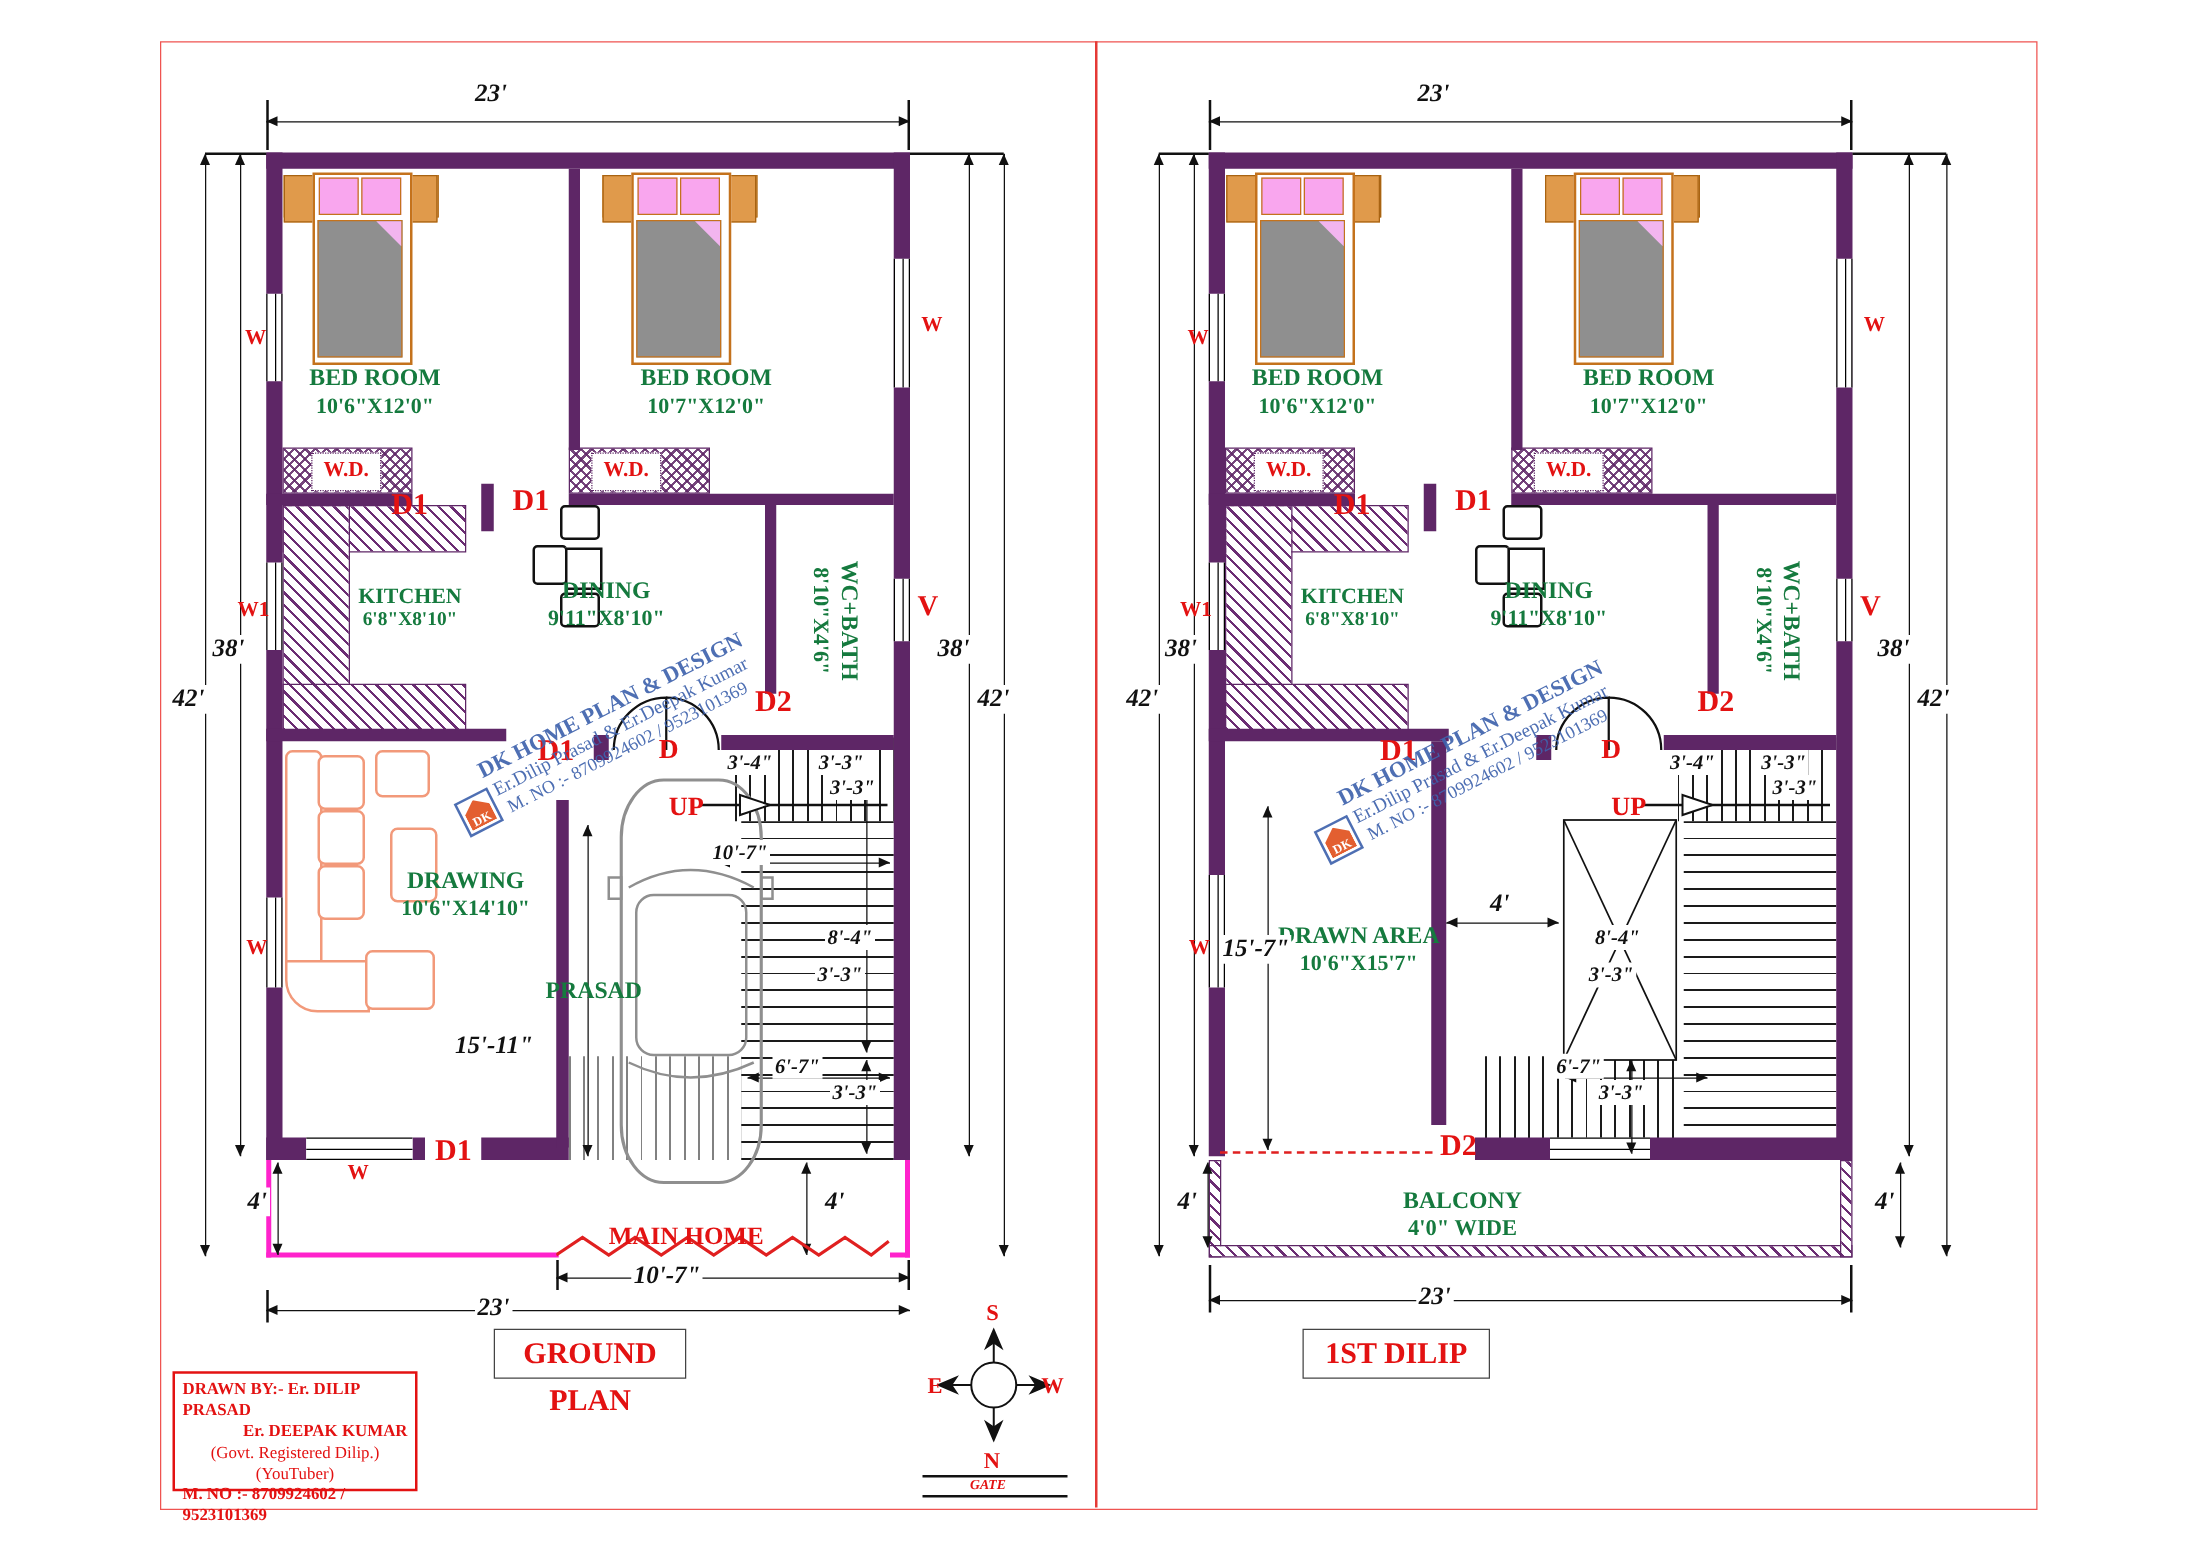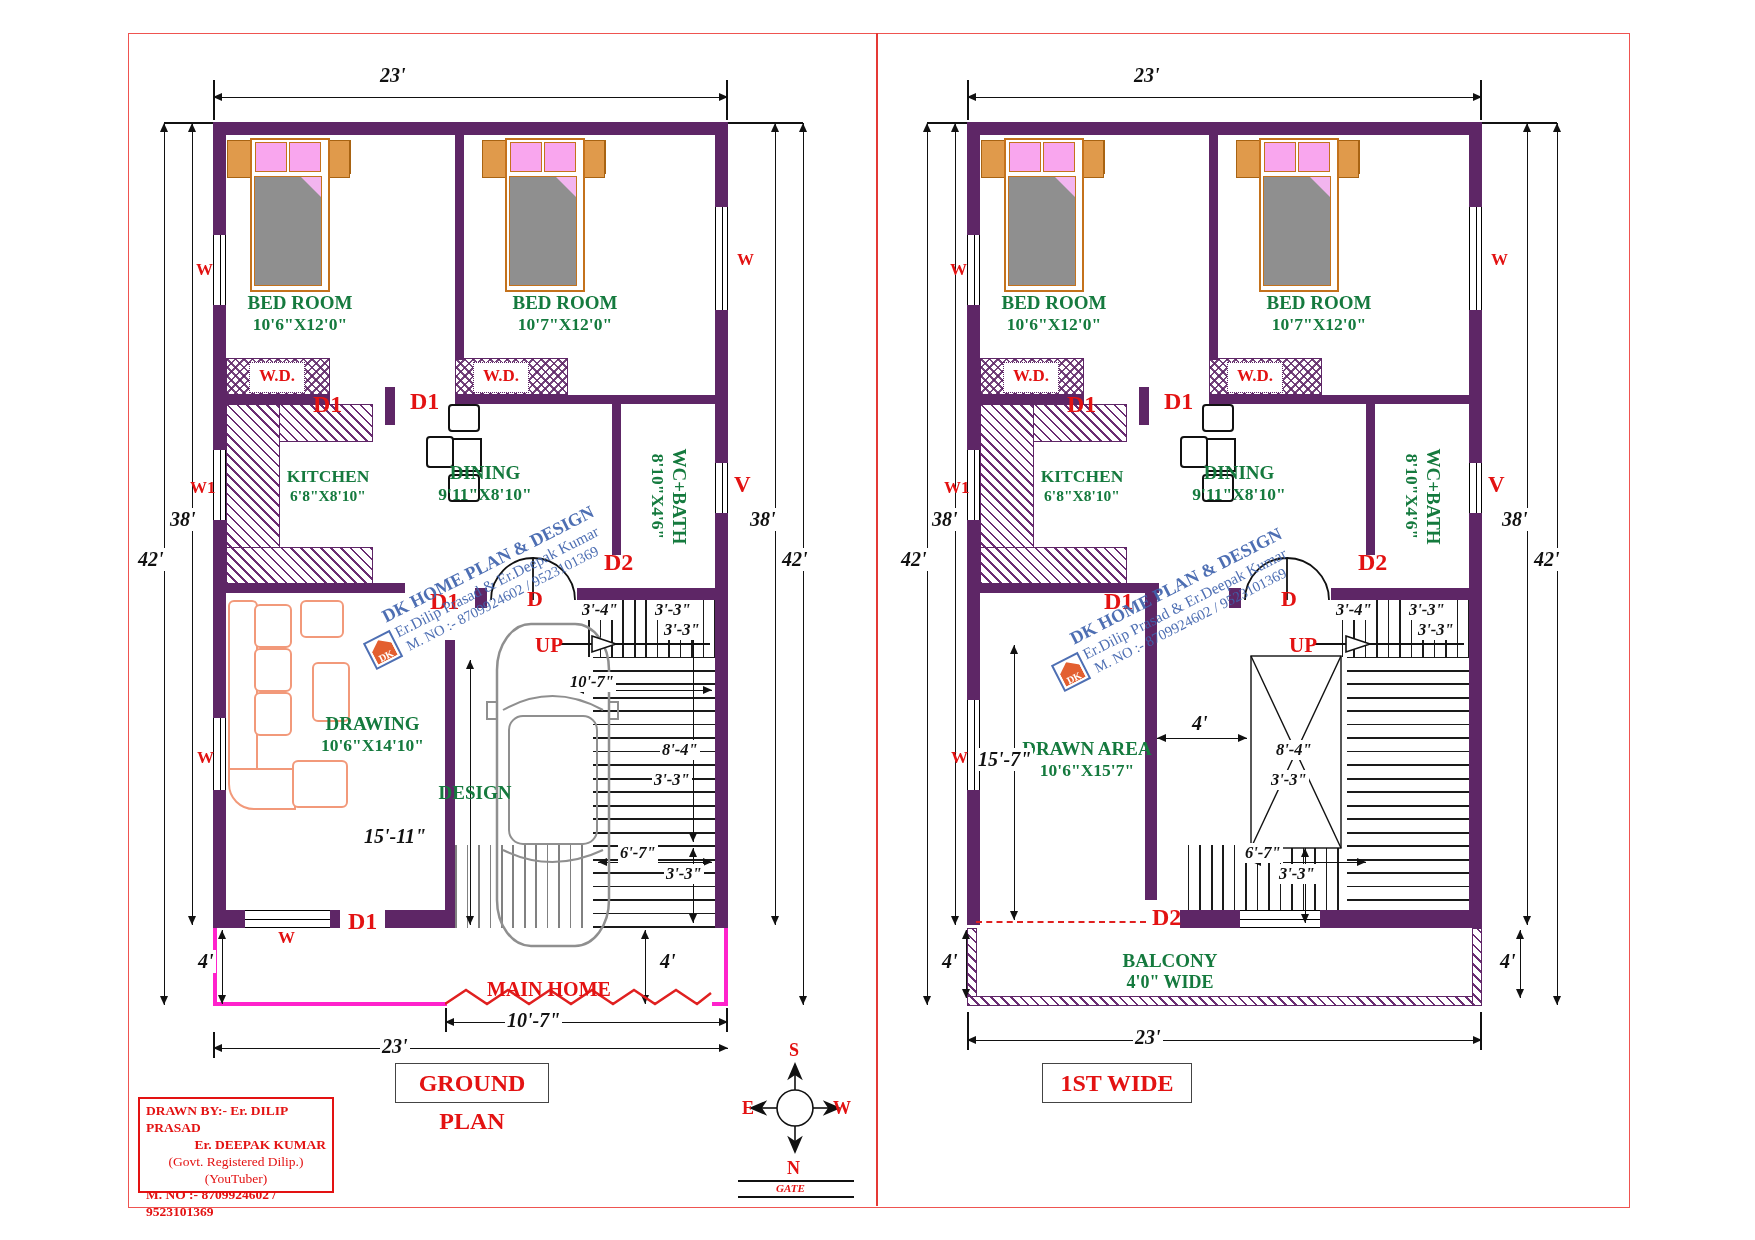--- a/index.html
+++ b/index.html
@@ -165,26 +165,26 @@
       <span class="sz" style="font-size:15.5px;">6'8"X8'10"</span>
     </div>
   <div class="g-label" style="left:420px;top:462px;width:130px;">
     <span class="nm">DINING</span>
       <span class="sz">9'11"X8'10"</span>
     </div>
   <div class="g-label" style="left:593px;top:475px;width:150px;transform:rotate(90deg);">
     <span class="nm">WC+BATH</span>
       <span class="sz">8'10"X4'6"</span>
     </div>
-  <div class="g-label" style="left:300px;top:713px;width:145px;">
+  <div class="g-label" style="left:300px;top:694px;width:145px;">
     <span class="nm">DRAWING</span>
       <span class="sz">10'6"X14'10"</span>
     </div>
   <div class="g-label" style="left:415px;top:782px;width:120px;">
-    <span class="nm">DESIGN</span>
+    <span class="nm">PRASAD</span>
     </div>
 
   <div class="r-label" style="left:313px;top:391px;">D1</div>
   <div class="r-label" style="left:410px;top:388px;">D1</div>
   <div class="r-label" style="left:430px;top:588px;">D1</div>
   <div class="r-label" style="left:348px;top:908px;">D1</div>
   <div class="r-label" style="left:604px;top:549px;">D2</div>
   <div class="r-label" style="left:527px;top:586px;font-size:22px;">D</div>
   <div class="r-label" style="left:535px;top:633px;font-size:21px;">UP</div>
   <div class="r-label" style="left:196px;top:260px;font-size:17px;">W</div>
@@ -424,21 +424,21 @@
   <div class="wm" style="left:1040px;top:644px;">
     <div class="wm-logo">
         <div class="house"></div>
         <span>DK</span>
       </div>
     <div class="l1">DK HOME PLAN &amp; DESIGN</div>
     <div class="l2">Er.Dilip Prasad &amp; Er.Deepak Kumar</div>
     <div class="l3">M. NO :- 8709924602 / 9523101369</div>
   </div>
 
-  <div class="title-box" style="left:1042px;top:1063px;width:148px;height:38px;line-height:38px;">1ST WIDE</div>
+  <div class="title-box" style="left:1042px;top:1063px;width:148px;height:38px;line-height:38px;">1ST DILIP</div>
 
   <svg class="svgbox" style="left:735px;top:1048px;" width="120" height="118" viewBox="0 0 120 118">
     <circle cx="60" cy="60" r="18" fill="none" stroke="#111" stroke-width="1.6"></circle>
     <g stroke="#111" stroke-width="1.6" fill="#111">
       <line x1="60" y1="42" x2="60" y2="24"></line>
         <polygon points="60,16 54,30 60,26 66,30"></polygon>
       <line x1="60" y1="78" x2="60" y2="96"></line>
         <polygon points="60,104 54,90 60,94 66,90"></polygon>
       <line x1="42" y1="60" x2="24" y2="60"></line>
         <polygon points="16,60 30,54 26,60 30,66"></polygon>

